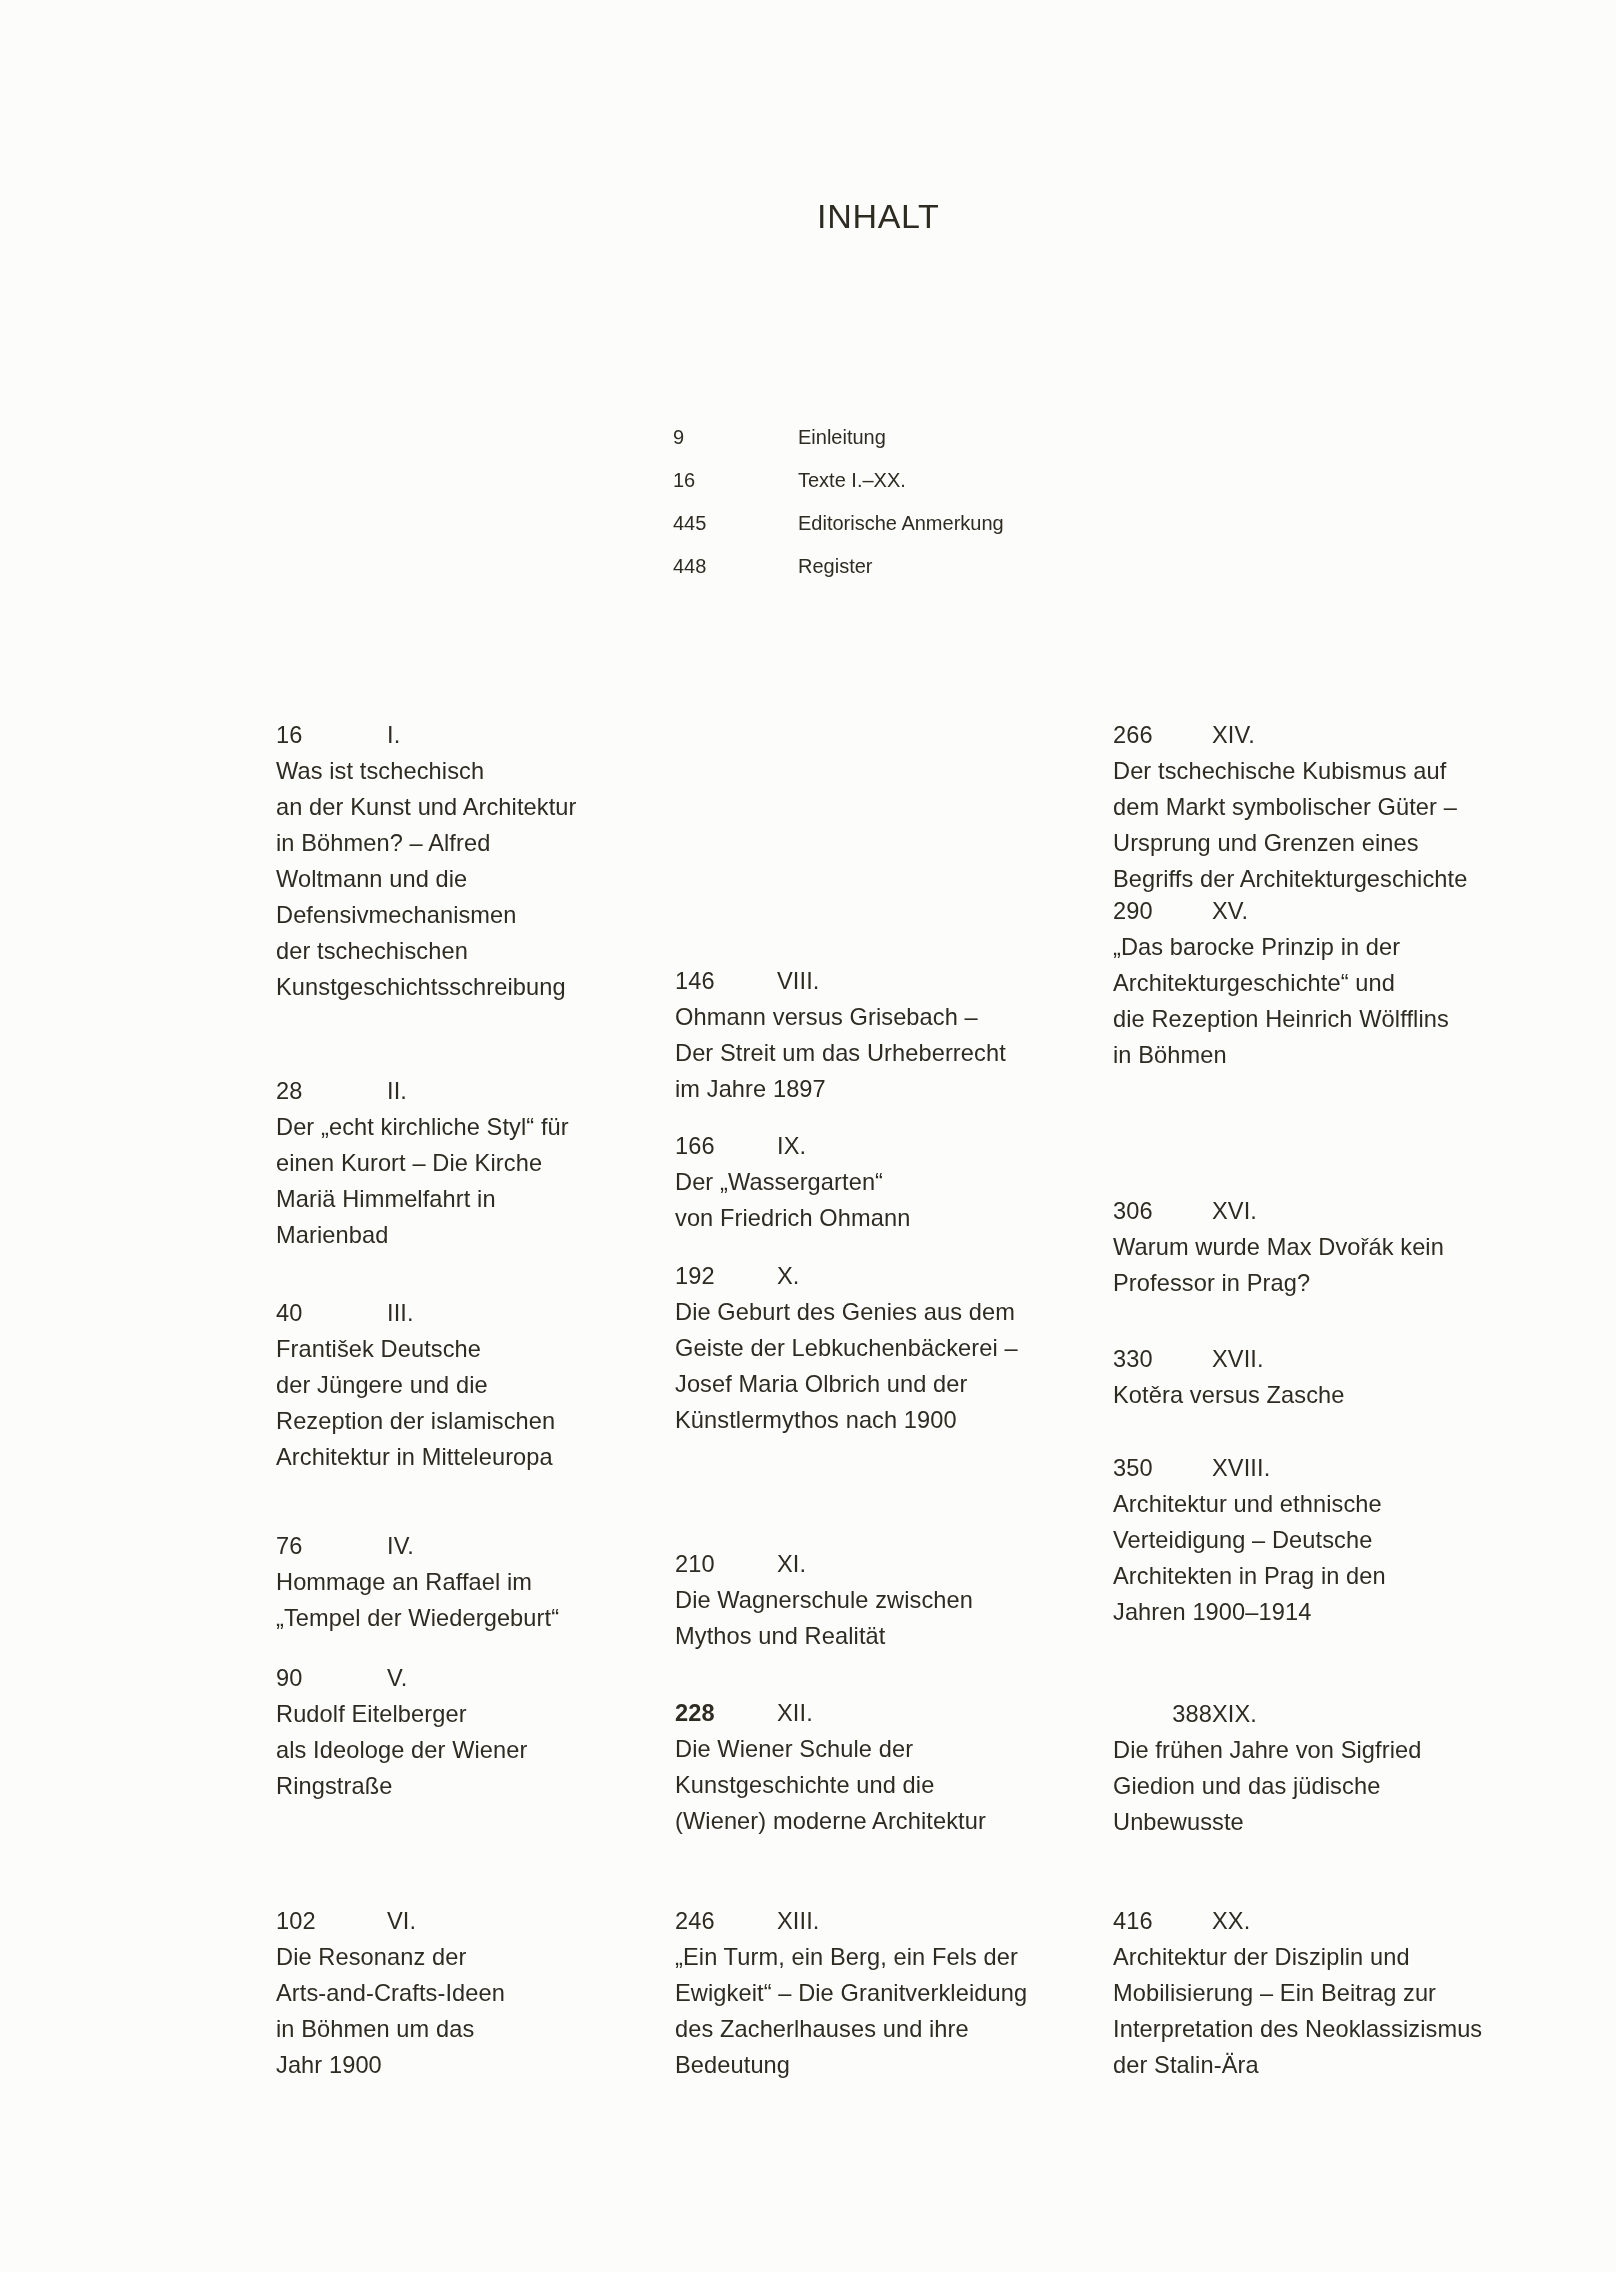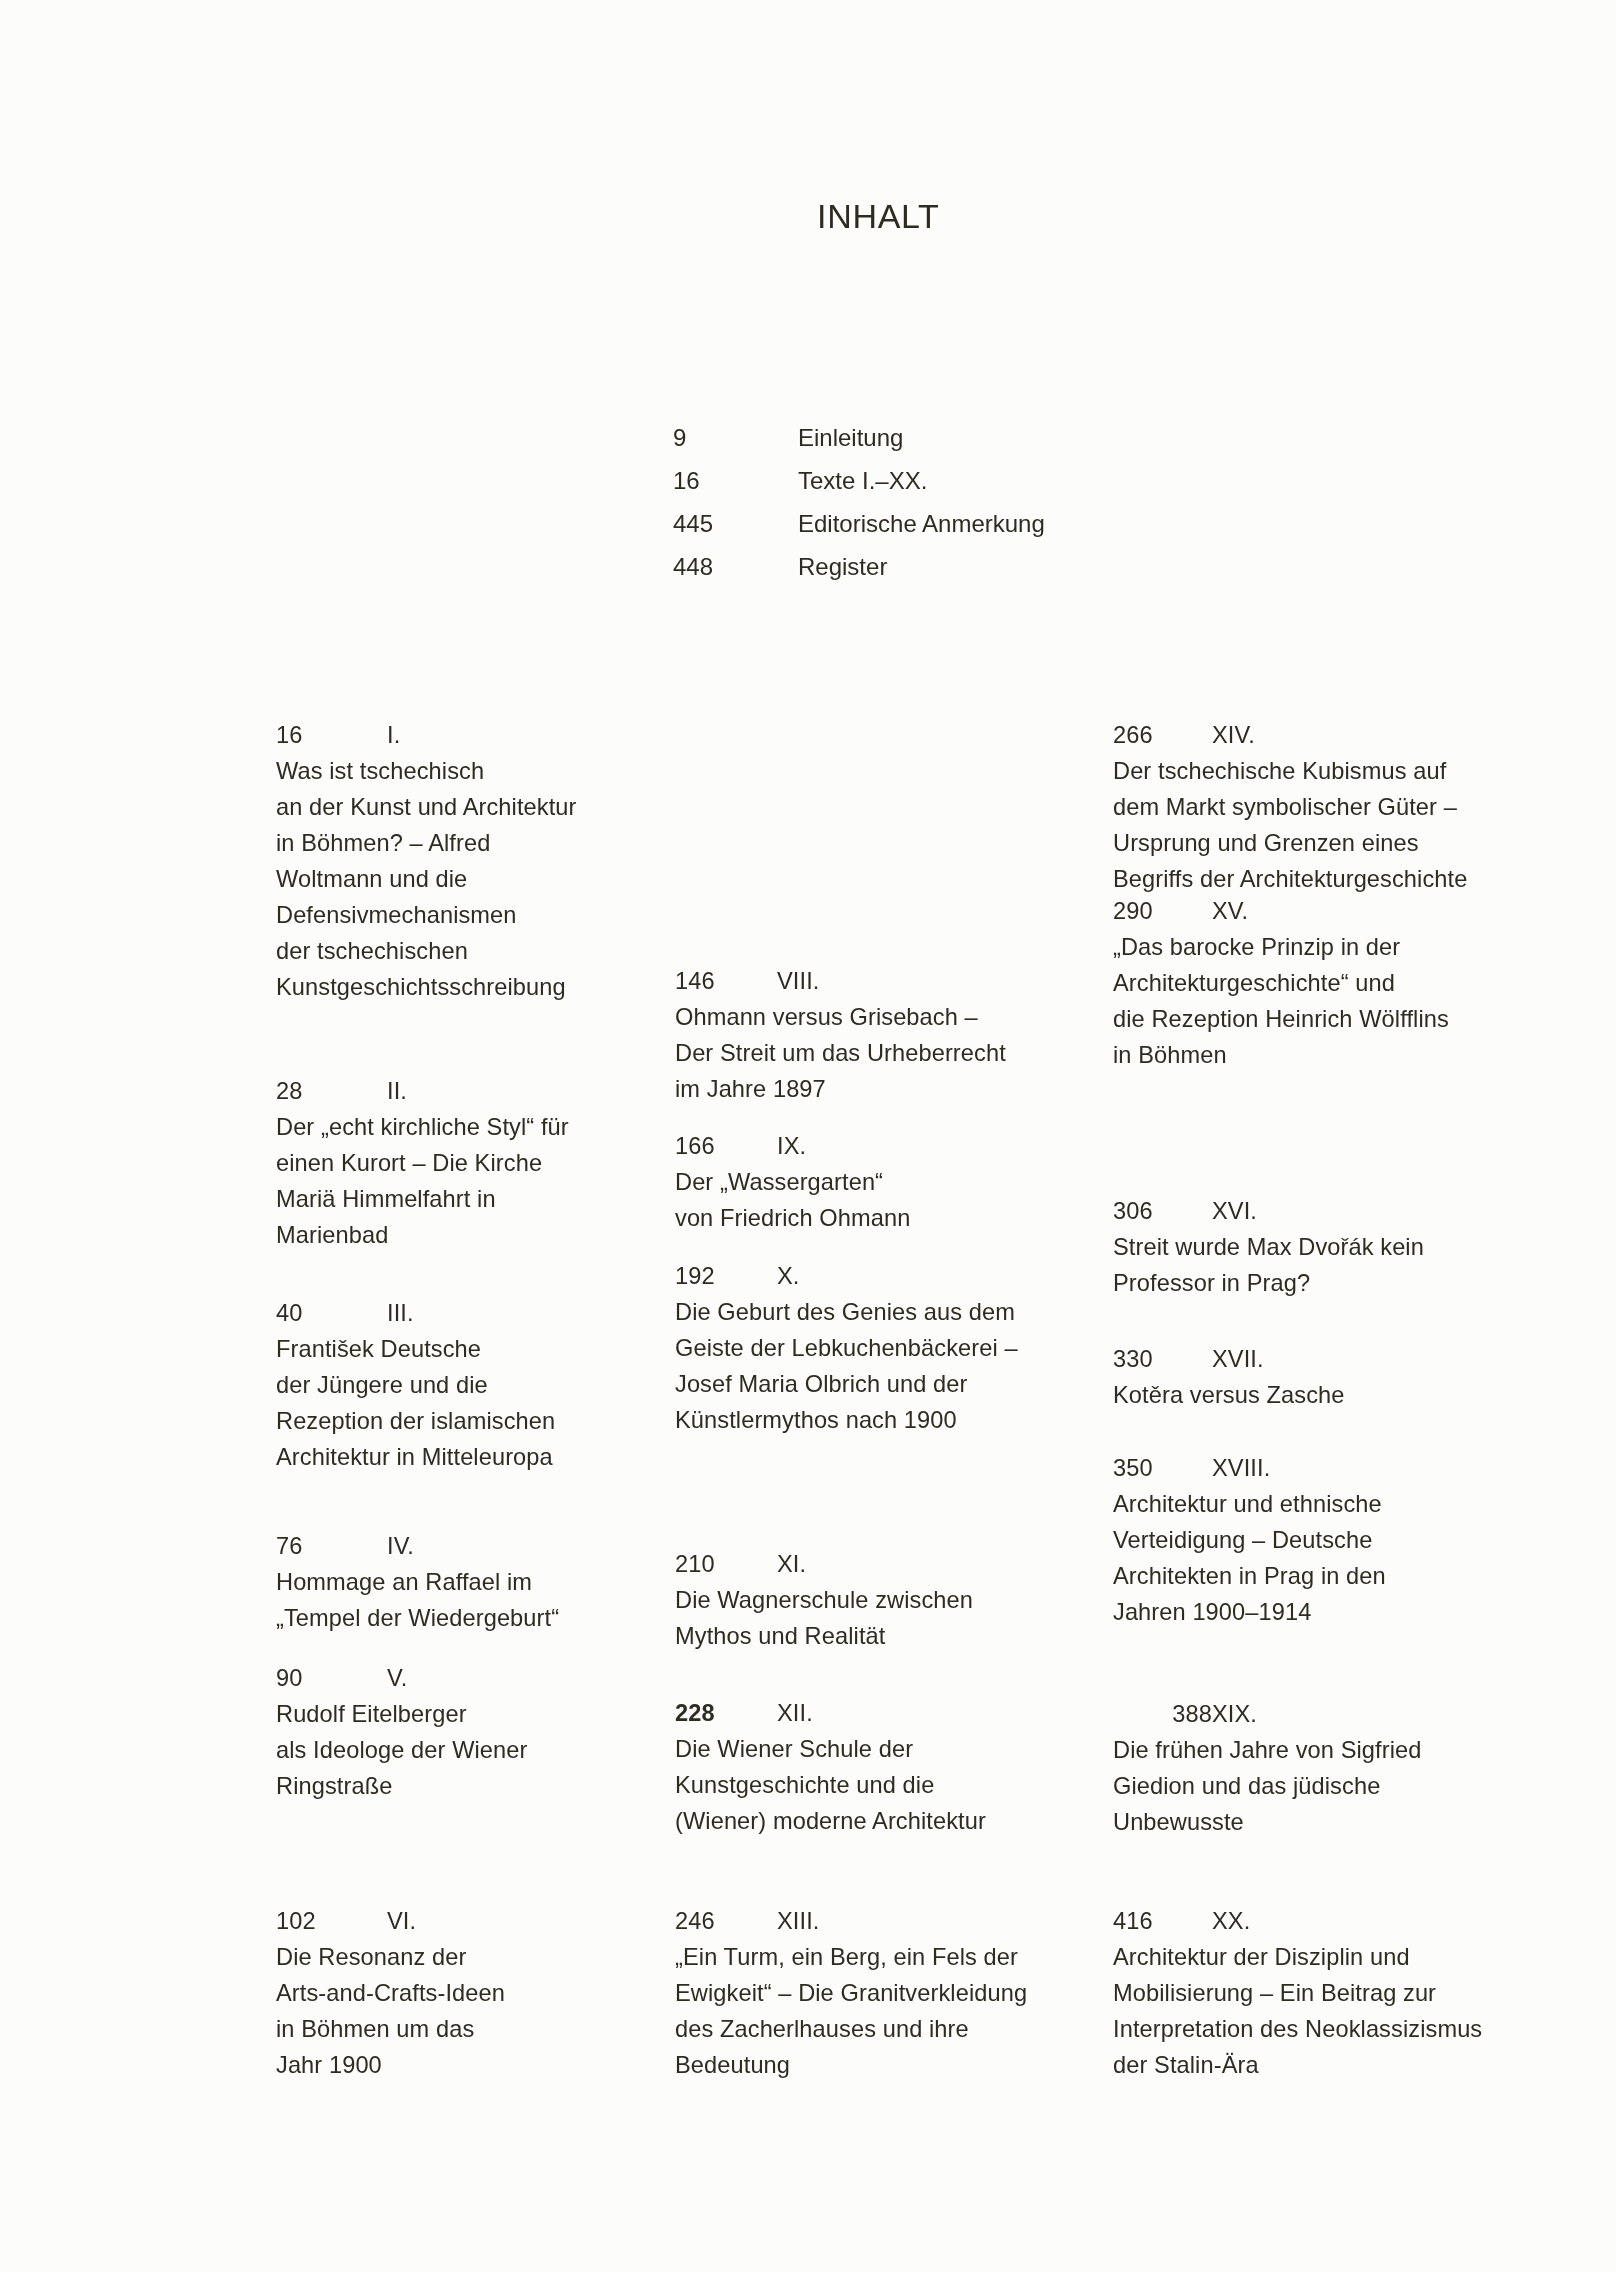--- a/index.html
+++ b/index.html
@@ -23,21 +23,21 @@
     font-size:34px;
     line-height:34px;
     letter-spacing:0.7px;
     font-weight:400;
     margin:0;
   }
   .summary{
     position:absolute;
     left:673px;
     top:416px;
-    font-size:24px;
+    font-size:20px;
     line-height:43px;
   }
   .summary-row{white-space:nowrap;}
   .summary-row .num{
     display:inline-block;
     width:125px;
   }
   .toc-entry{
     position:absolute;
     font-size:23.6px;
@@ -146,21 +146,21 @@
     </div>
     <div class="toc-entry" style="left: 1113px; top: 893px;">
       <div class="line entry-head"><span class="num" style="width: 99px;">290</span><span>XV.</span></div>
       <div class="line">„Das barocke Prinzip in der</div>
       <div class="line">Architekturgeschichte“ und</div>
       <div class="line">die Rezeption Heinrich Wölfflins</div>
       <div class="line">in Böhmen</div>
     </div>
     <div class="toc-entry" style="left: 1113px; top: 1193px;">
       <div class="line entry-head"><span class="num" style="width: 99px;">306</span><span>XVI.</span></div>
-      <div class="line">Streit wurde Max Dvořák kein</div>
+      <div class="line">Warum wurde Max Dvořák kein</div>
       <div class="line">Professor in Prag?</div>
     </div>
     <div class="toc-entry" style="left: 1113px; top: 1341px;">
       <div class="line entry-head"><span class="num" style="width: 99px;">330</span><span>XVII.</span></div>
       <div class="line">Kotěra versus Zasche</div>
     </div>
     <div class="toc-entry" style="left: 1113px; top: 1450px;">
       <div class="line entry-head"><span class="num" style="width: 99px;">350</span><span>XVIII.</span></div>
       <div class="line">Architektur und ethnische</div>
       <div class="line">Verteidigung – Deutsche</div>

